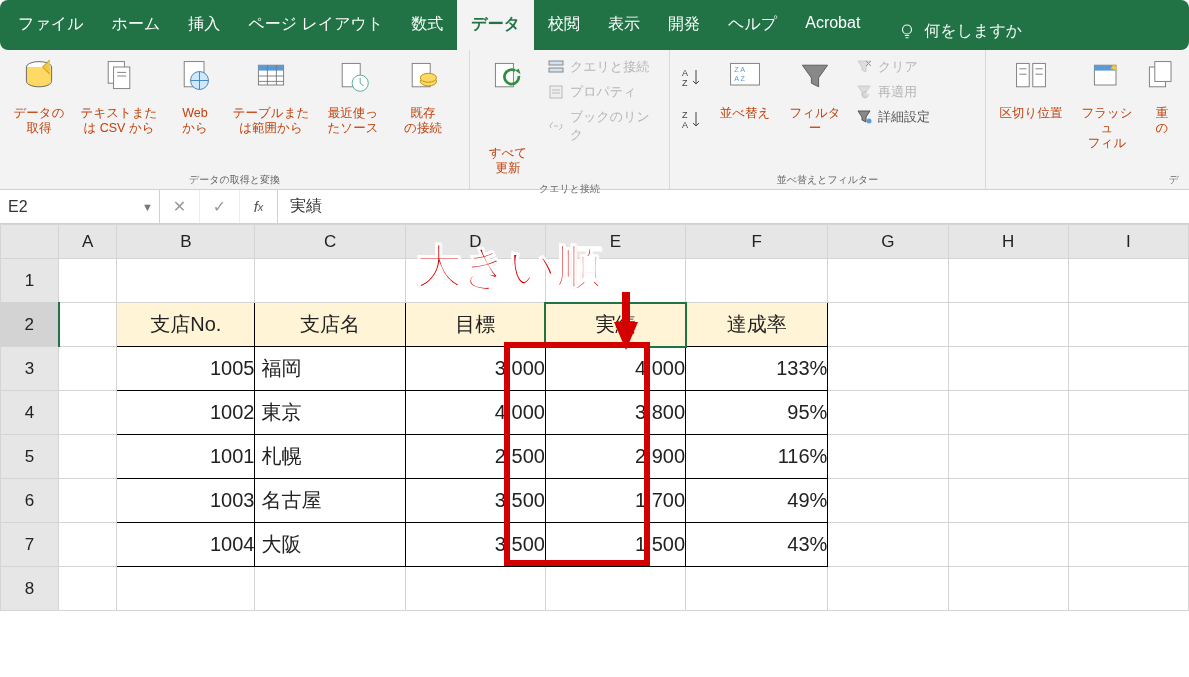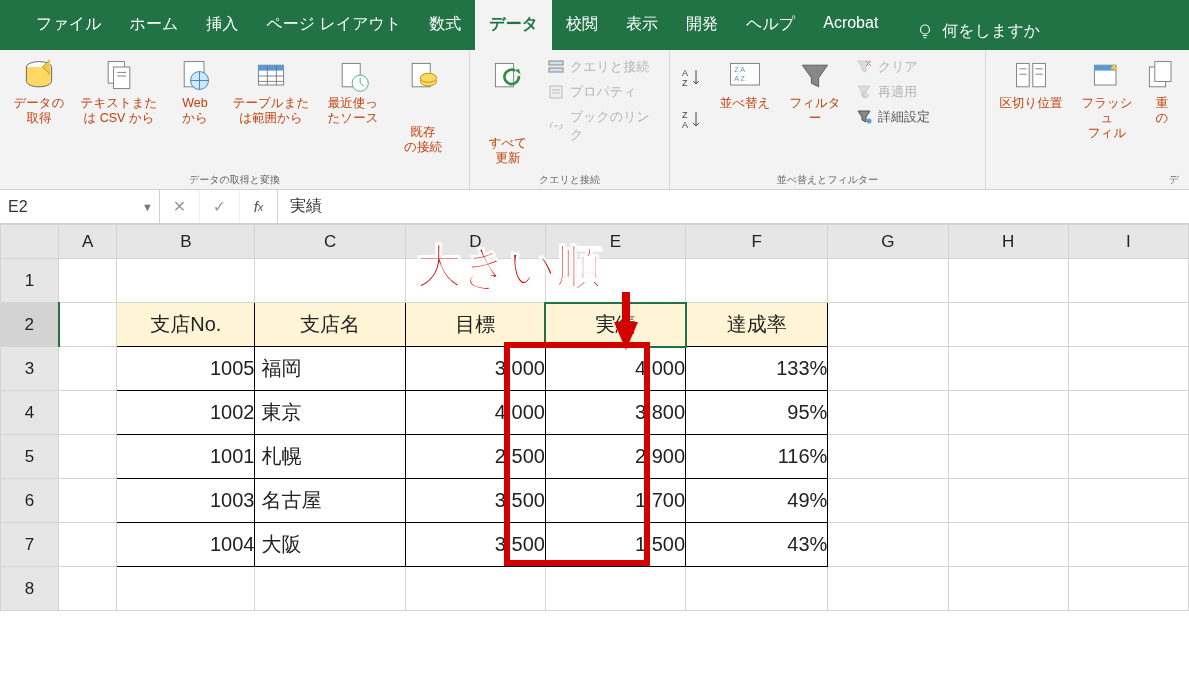--- a/index.html
+++ b/index.html
@@ -1,30 +1,30 @@
 <!DOCTYPE html>
 <html><head>
 <meta charset="utf-8">
 <style>
 * { box-sizing: border-box; margin: 0; padding: 0; font-family: "Yu Gothic UI", "Meiryo", sans-serif; }
 body { background: #fff; width: 1189px; height: 677px; overflow: hidden; position: relative; }
 
 
-.tabstrip { background: #217346; height: 50px; display: flex; align-items: stretch; padding-left: 22px; color: #fff; font-size: 16px; }
+.tabstrip { background: #217346; height: 50px; display: flex; align-items: stretch; padding-left: 4px; color: #fff; font-size: 16px; border-radius: 8px; }
 .tab { padding: 14px 14px 0 14px; cursor: pointer; }
 .tab.active { background: #f3f3f3; color: #217346; font-weight: 600; }
 .tellme { display: flex; align-items: center; gap: 8px; margin-left: 24px; padding-top: 12px; opacity: 0.95; }
 .tellme svg { width: 18px; height: 18px; }
 
 
 .ribbon { background: #f3f3f3; border-bottom: 1px solid #d0d0d0; height: 140px; display: flex; }
 .group { display: flex; flex-direction: column; border-right: 1px solid #d9d9d9; padding: 4px 6px 2px 6px; }
 .group-body { flex: 1; display: flex; align-items: flex-start; gap: 4px; }
 .group-label { text-align: center; font-size: 10px; color: #666; padding: 2px 0 0 0; }
-.bigbtn { display: flex; flex-direction: column; align-items: center; justify-content: flex-start; width: 66px; padding: 4px 2px; gap: 2px; cursor: pointer; }
+.bigbtn { display: flex; flex-direction: column; align-items: center; justify-content: flex-start; width: 66px; padding: 4px 2px; gap: 12px; cursor: pointer; }
 .bigbtn .ic { width: 36px; height: 36px; }
 .bigbtn .lbl { font-size: 12.5px; color: #c2410c; text-align: center; line-height: 1.2; }
 .smallstack { display: flex; flex-direction: column; gap: 3px; padding-top: 2px; }
 .smallbtn { display: flex; align-items: center; gap: 6px; font-size: 13px; color: #555; padding: 2px 4px; cursor: pointer; }
 .smallbtn.dis { color: #b5b5b5; }
 .smallbtn .sic { width: 16px; height: 16px; flex-shrink: 0; }
 
 
 .fbar { display: flex; align-items: center; height: 34px; border-bottom: 1px solid #d0d0d0; background: #fff; }
 .namebox { width: 160px; height: 100%; border-right: 1px solid #d0d0d0; display: flex; align-items: center; padding: 0 8px; font-size: 16px; color: #333; position: relative; }
@@ -138,21 +138,21 @@
           </svg>
         <div class="lbl" style="white-space:pre-line;">最近使っ
 たソース</div>
       </div>
       <div class="bigbtn" style="width:62px;">
         <svg class="ic" viewBox="0 0 40 40">
             <rect x="8" y="6" width="20" height="26" fill="#fff" stroke="#777"></rect>
             <ellipse cx="26" cy="26" rx="9" ry="5" fill="#ffd966" stroke="#b58a00"></ellipse>
             <ellipse cx="26" cy="22" rx="9" ry="5" fill="#ffd966" stroke="#b58a00"></ellipse>
           </svg>
-        <div class="lbl" style="white-space:pre-line;margin-top:29px;">既存
+        <div class="lbl" style="white-space:pre-line;">既存
 の接続</div>
       </div>
     </div>
     <div class="group-label">データの取得と変換</div>
   </div>
 
   <div class="group" style="width:200px;">
     <div class="group-body">
       <div class="bigbtn">
         <svg class="ic" viewBox="0 0 40 40">

